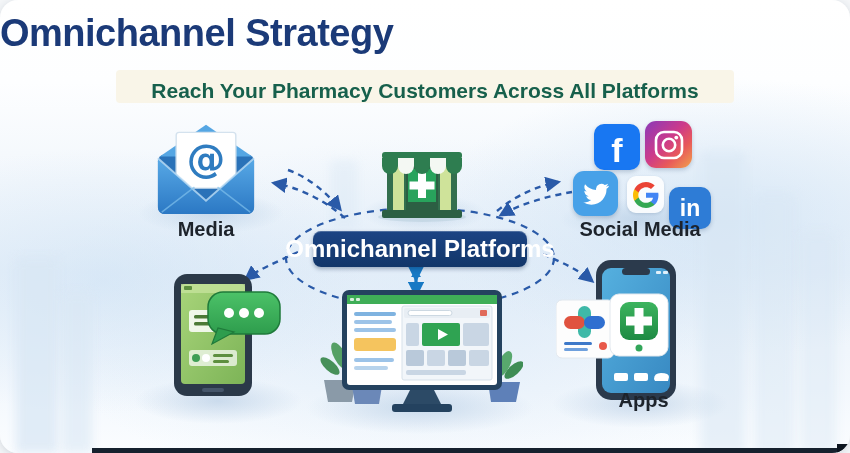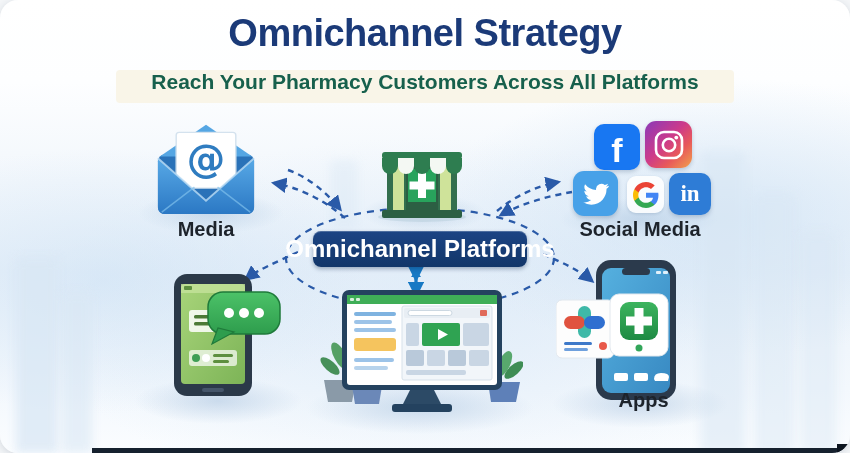--- a/index.html
+++ b/index.html
@@ -5,40 +5,40 @@
   html,body{margin:0;padding:0;background:#f4f6f8;font-family:"Liberation Sans",sans-serif;}
   .card{position:relative;width:850px;height:453px;margin:0 auto;border-radius:18px;overflow:hidden;
     background:
       radial-gradient(ellipse 420px 200px at 85% 48%, rgba(196,220,242,.55), rgba(196,220,242,0) 70%),
       radial-gradient(ellipse 380px 190px at 12% 62%, rgba(199,222,243,.5), rgba(199,222,243,0) 70%),
       radial-gradient(ellipse 520px 240px at 50% 70%, rgba(214,230,246,.55), rgba(214,230,246,0) 75%),
       linear-gradient(180deg,#ffffff 0%,#fdfeff 18%,#f2f7fc 40%,#eaf2fa 60%,#f3f8fd 86%,#fbfdff 100%);
     box-shadow:0 2px 8px rgba(30,50,80,.15);}
   .skyline{position:absolute;background:#d9e7f4;filter:blur(5px);border-radius:4px 4px 0 0;}
   .platform{position:absolute;border-radius:50%;background:radial-gradient(closest-side,rgba(183,205,228,.65),rgba(183,205,228,0));}
-  .title{position:absolute;top:12px;left:0;width:100%;text-align:center;margin:0;
+  .title{position:absolute;top:12px;left:0;width:100%;margin:0;
     font-size:38px;font-weight:bold;letter-spacing:-.5px;color:#1b3a78;}
   .subtitle-banner{position:absolute;top:70px;left:116px;width:618px;height:33px;background:#f9f5e8;
-    border-radius:4px;display:flex;align-items:flex-start;justify-content:center;}
+    border-radius:4px;display:flex;align-items:flex-end;justify-content:center;}
   .subtitle-banner span{font-size:21px;font-weight:bold;color:#17604c;white-space:nowrap;}
   .connectors{position:absolute;left:0;top:0;pointer-events:none;}
   .grp{position:absolute;}
   .lbl{position:absolute;text-align:center;font-weight:bold;font-size:20px;color:#1d232b;}
   .center-box{position:absolute;left:313px;top:231px;width:214px;height:36px;border-radius:8px;
     background:linear-gradient(180deg,#1c4484 0%,#123669 100%);box-shadow:0 2px 4px rgba(15,40,80,.35), inset 0 1px 0 rgba(255,255,255,.22);
     color:#ffffff;font-weight:bold;font-size:24px;display:flex;align-items:center;justify-content:center;white-space:nowrap;}
   
   .soc{position:absolute;display:flex;align-items:center;justify-content:center;color:#fff;font-weight:bold;
     box-shadow:0 2px 4px rgba(40,70,110,.25);}
   .soc-fb{left:26px;top:6px;width:46px;height:46px;border-radius:10px;background:#1877f2;font-size:34px;padding-top:6px;box-sizing:border-box;}
   .soc-ig{left:77px;top:3px;width:47px;height:47px;border-radius:11px;
     background:linear-gradient(135deg,#8a3ab9 0%,#cd3b8a 45%,#e8595a 70%,#f1a24b 100%);}
   .soc-tw{left:5px;top:53px;width:45px;height:45px;border-radius:11px;background:#47a1e8;}
   .soc-gg{left:59px;top:58px;width:37px;height:37px;border-radius:9px;background:rgba(255,255,255,.85);box-shadow:0 1px 3px rgba(40,70,110,.18);}
-  .soc-li{left:101px;top:55px;width:42px;height:42px;border-radius:10px;background:#2e7cd6;font-size:23px;font-family:Liberation Serif, serif;}
+  .soc-li{left:101px;top:69px;width:42px;height:42px;border-radius:10px;background:#2e7cd6;font-size:23px;}
   .bottom-bar{position:absolute;left:92px;right:0;bottom:0;height:5px;background:#16212e;}
   .bottom-nub{position:absolute;right:0;bottom:0;width:13px;height:9px;background:#0d1520;}
 </style>
 </head>
 <body>
 
 <div class="card">
 
   <div class="skyline" style="left:16px;top:258px;width:42px;height:195px;opacity:.75"></div>
   <div class="skyline" style="left:62px;top:292px;width:30px;height:161px;opacity:.6"></div>

